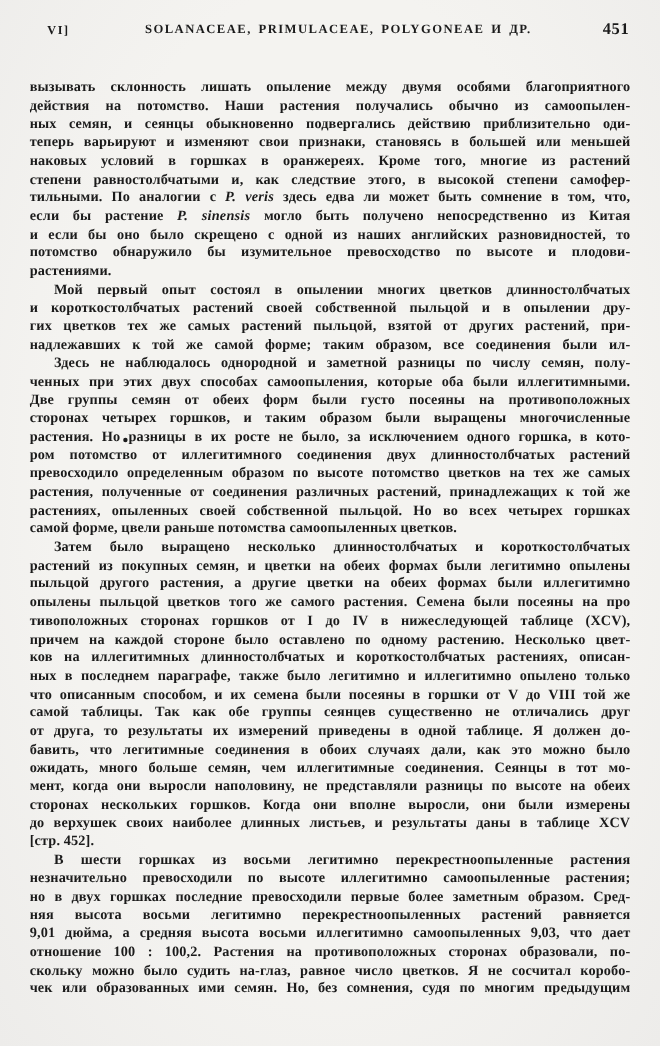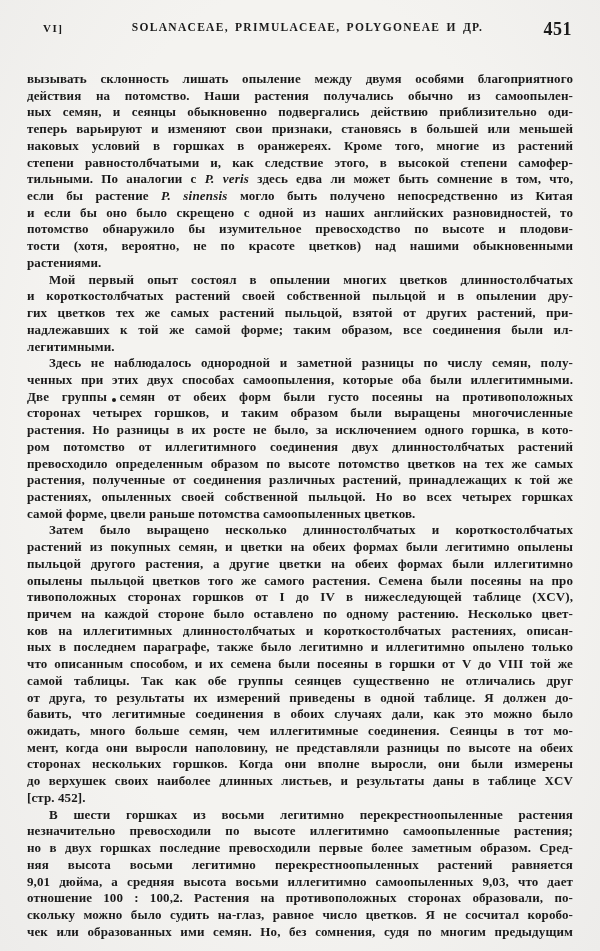--- a/index.html
+++ b/index.html
@@ -39,21 +39,21 @@
     text-align: center;
     font-size: 11.5px;
     letter-spacing: 1.3px;
     word-spacing: 2px;
     padding-top: 2px;
   }
   .page-number {
     position: absolute;
     right: 1px;
     top: 0;
-    font-size: 18px;
+    font-size: 15px;
     letter-spacing: 0.5px;
     text-align: right;
   }
   .text-block {
     position: absolute;
     top: 56px;
     left: 27px;
     width: 546px;
     font-size: 13px;
     font-weight: bold;
@@ -102,27 +102,25 @@
       <div class="line just"><span>вызывать склонность лишать опыление между двумя особями благоприятного</span></div>
       <div class="line just"><span>действия на потомство. Наши растения получались обычно из самоопылен-</span></div>
       <div class="line just"><span>ных семян, и сеянцы обыкновенно подвергались действию приблизительно оди-</span></div>
       <div class="line just"><span>теперь варьируют и изменяют свои признаки, становясь в большей или меньшей</span></div>
       <div class="line just"><span>наковых условий в горшках в оранжереях. Кроме того, многие из растений</span></div>
       <div class="line just"><span>степени равностолбчатыми и, как следствие этого, в высокой степени самофер-</span></div>
       <div class="line just"><span>тильными. По аналогии с </span><i>P. veris</i><span> здесь едва ли может быть сомнение в том, что,</span></div>
       <div class="line just"><span>если бы растение </span><i>P. sinensis</i><span> могло быть получено непосредственно из Китая</span></div>
       <div class="line just"><span>и если бы оно было скрещено с одной из наших английских разновидностей, то</span></div>
       <div class="line just"><span>потомство обнаружило бы изумительное превосходство по высоте и плодови-</span></div>
-      <div class="line just"><span>тости (хотя, вероятно, не по красоте цветков) над нашими обыкновенными</span></div>
       <div class="line"><span>растениями.</span></div>
       <div class="line just indent"><span>Мой первый опыт состоял в опылении многих цветков длинностолбчатых</span></div>
       <div class="line just"><span>и короткостолбчатых растений своей собственной пыльцой и в опылении дру-</span></div>
       <div class="line just"><span>гих цветков тех же самых растений пыльцой, взятой от других растений, при-</span></div>
       <div class="line just"><span>надлежавших к той же самой форме; таким образом, все соединения были ил-</span></div>
-      <div class="line"><span>легитимными.</span></div>
       <div class="line just indent"><span>Здесь не наблюдалось однородной и заметной разницы по числу семян, полу-</span></div>
       <div class="line just"><span>ченных при этих двух способах самоопыления, которые оба были иллегитимными.</span></div>
       <div class="line just"><span>Две группы семян от обеих форм были густо посеяны на противоположных</span></div>
       <div class="line just"><span>сторонах четырех горшков, и таким образом были выращены многочисленные</span></div>
       <div class="line just"><span>растения. Но разницы в их росте не было, за исключением одного горшка, в кото-</span></div>
       <div class="line just"><span>ром потомство от иллегитимного соединения двух длинностолбчатых растений</span></div>
       <div class="line just"><span>превосходило определенным образом по высоте потомство цветков на тех же самых</span></div>
       <div class="line just"><span>растения, полученные от соединения различных растений, принадлежащих к той же</span></div>
       <div class="line just"><span>растениях, опыленных своей собственной пыльцой. Но во всех четырех горшках</span></div>
       <div class="line"><span>самой форме, цвели раньше потомства самоопыленных цветков.</span></div>

